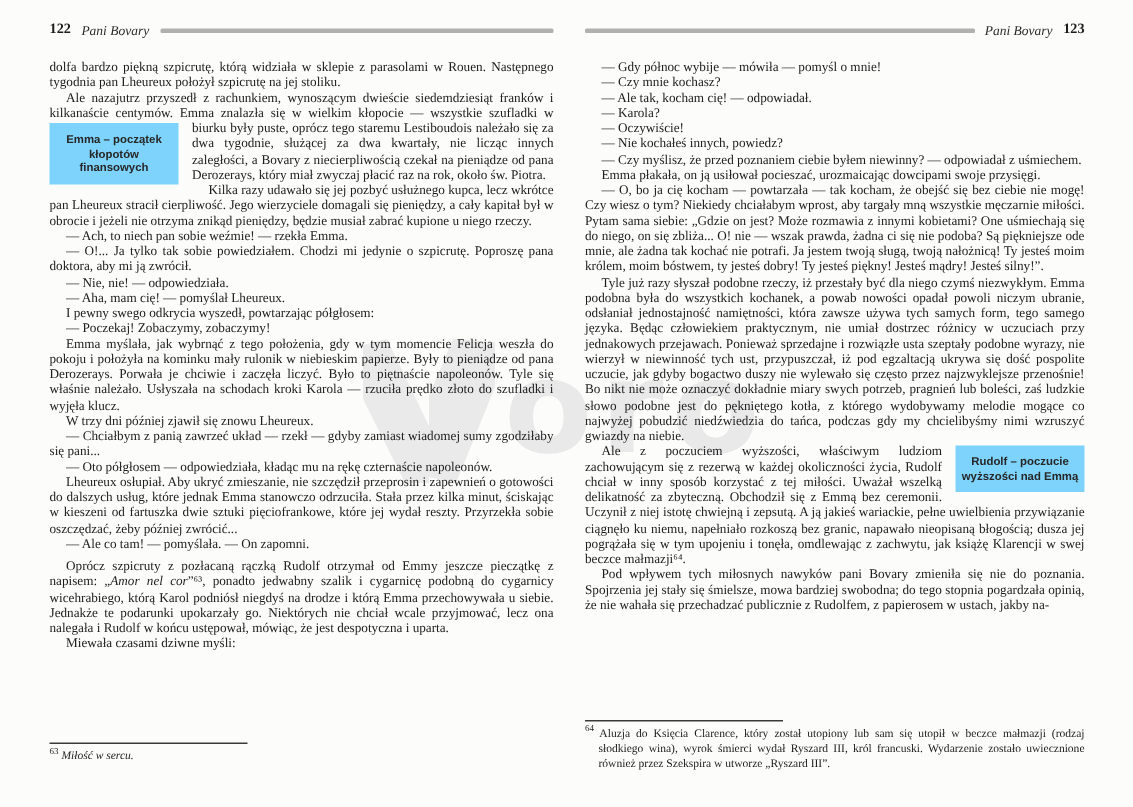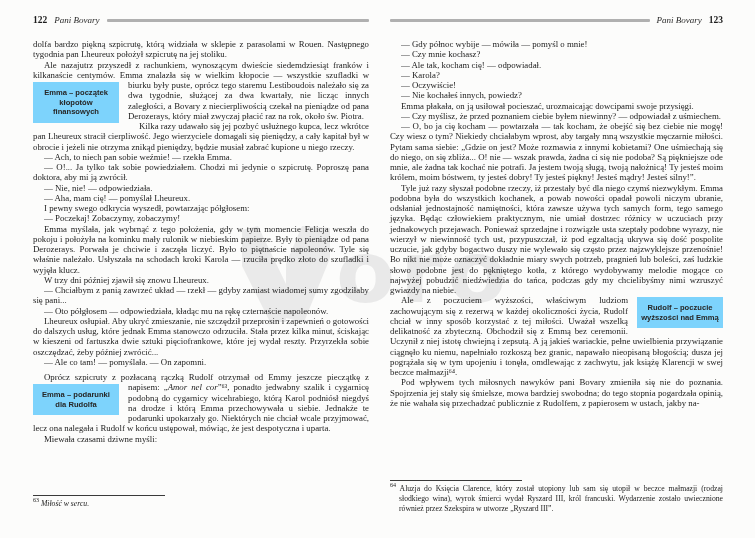--- a/index.html
+++ b/index.html
@@ -88,21 +88,20 @@
     <p>I pewny swego odkrycia wyszedł, powtarzając półgłosem:</p>
     <p>— Poczekaj! Zobaczymy, zobaczymy!</p>
     <p>Emma myślała, jak wybrnąć z tego położenia, gdy w tym momencie Felicja weszła do pokoju i położyła na kominku mały rulonik w niebieskim papierze. Były to pieniądze od pana Derozerays. Porwała je chciwie i zaczęła liczyć. Było to piętnaście napoleonów. Tyle się właśnie należało. Usłyszała na schodach kroki Karola — rzuciła prędko złoto do szufladki i wyjęła klucz.</p>
     <p>W trzy dni później zjawił się znowu Lheureux.</p>
     <p>— Chciałbym z panią zawrzeć układ — rzekł — gdyby zamiast wiadomej sumy zgodziłaby się pani...</p>
     <p>— Oto półgłosem — odpowiedziała, kładąc mu na rękę czternaście napoleonów.</p>
     <p>Lheureux osłupiał. Aby ukryć zmieszanie, nie szczędził przeprosin i zapewnień o gotowości do dalszych usług, które jednak Emma stanowczo odrzuciła. Stała przez kilka minut, ściskając w kieszeni od fartuszka dwie sztuki pięciofrankowe, które jej wydał reszty. Przyrzekła sobie oszczędzać, żeby później zwrócić...</p>
     <p>— Ale co tam! — pomyślała. — On zapomni.</p>
     <p class="sect-gap">
       <span>Oprócz szpicruty z pozłacaną rączką Rudolf otrzymał od Emmy jeszcze pieczątkę</span>
-      <span class="margin-note">Emma – podarunki dla Rudolfa</span>
       <span>z napisem: „</span><i>Amor nel cor</i><span>”⁶³, ponadto jedwabny szalik i cygarnicę podobną do cygarnicy wicehrabiego, którą Karol podniósł niegdyś na drodze i którą Emma przechowywała u siebie. Jednakże te podarunki upokarzały go. Niektórych nie chciał wcale przyjmować, lecz ona nalegała i Rudolf w końcu ustępował, mówiąc, że jest despotyczna i uparta.</span>
     </p>
     <p>Miewała czasami dziwne myśli:</p>
   </div>
 
   <div class="footnote">
     <div class="fn-rule"></div>
     <div class="fn-body">
       <sup>63</sup>
       <span class="fn-italic">Miłość w sercu.</span>
@@ -117,22 +116,22 @@
     <span class="page-num">123</span>
   </div>
 
   <div class="body-text">
     <p>— Gdy północ wybije — mówiła — pomyśl o mnie!</p>
     <p>— Czy mnie kochasz?</p>
     <p>— Ale tak, kocham cię! — odpowiadał.</p>
     <p>— Karola?</p>
     <p>— Oczywiście!</p>
     <p>— Nie kochałeś innych, powiedz?</p>
+    <p>— Czy myślisz, że przed poznaniem ciebie byłem niewinny? — odpowiadał z uśmiechem.</p>
     <p>Emma płakała, on ją usiłował pocieszać, urozmaicając dowcipami swoje przysięgi.</p>
-    <p>— Czy myślisz, że przed poznaniem ciebie byłem niewinny? — odpowiadał z uśmiechem.</p>
     <p>— O, bo ja cię kocham — powtarzała — tak kocham, że obejść się bez ciebie nie mogę! Czy wiesz o tym? Niekiedy chciałabym wprost, aby targały mną wszystkie męczarnie miłości. Pytam sama siebie: „Gdzie on jest? Może rozmawia z innymi kobietami? One uśmiechają się do niego, on się zbliża... O! nie — wszak prawda, żadna ci się nie podoba? Są piękniejsze ode mnie, ale żadna tak kochać nie potrafi. Ja jestem twoją sługą, twoją nałożnicą! Ty jesteś moim królem, moim bóstwem, ty jesteś dobry! Ty jesteś piękny! Jesteś mądry! Jesteś silny!”.</p>
     <p>Tyle już razy słyszał podobne rzeczy, iż przestały być dla niego czymś niezwykłym. Emma podobna była do wszystkich kochanek, a powab nowości opadał powoli niczym ubranie, odsłaniał jednostajność namiętności, która zawsze używa tych samych form, tego samego języka. Będąc człowiekiem praktycznym, nie umiał dostrzec różnicy w uczuciach przy jednakowych przejawach. Ponieważ sprzedajne i rozwiązłe usta szeptały podobne wyrazy, nie wierzył w niewinność tych ust, przypuszczał, iż pod egzaltacją ukrywa się dość pospolite uczucie, jak gdyby bogactwo duszy nie wylewało się często przez najzwyklejsze przenośnie! Bo nikt nie może oznaczyć dokładnie miary swych potrzeb, pragnień lub boleści, zaś ludzkie słowo podobne jest do pękniętego kotła, z którego wydobywamy melodie mogące co najwyżej pobudzić niedźwiedzia do tańca, podczas gdy my chcielibyśmy nimi wzruszyć gwiazdy na niebie.</p>
     <p>
       <span class="margin-note note-right">Rudolf – poczucie wyższości nad Emmą</span>
       <span>Ale z poczuciem wyższości, właściwym ludziom zachowującym się z rezerwą w każdej okoliczności życia, Rudolf chciał w inny sposób korzystać z tej miłości. Uważał wszelką delikatność za zbyteczną. Obchodził się z Emmą bez ceremonii. Uczynił z niej istotę chwiejną i zepsutą. A ją jakieś wariackie, pełne uwielbienia przywiązanie ciągnęło ku niemu, napełniało rozkoszą bez granic, napawało nieopisaną błogością; dusza jej pogrążała się w tym upojeniu i tonęła, omdlewając z zachwytu, jak książę Klarencji w swej beczce małmazji⁶⁴.</span>
     </p>
     <p>
       <span>Pod wpływem tych miłosnych nawyków pani Bovary zmieniła się nie do poznania.</span>
       <span>Spojrzenia jej stały się śmielsze, mowa bardziej swobodna; do tego stopnia pogardzała opinią, że nie wahała się przechadzać publicznie z Rudolfem, z papierosem w ustach, jakby na-</span>
     </p>

